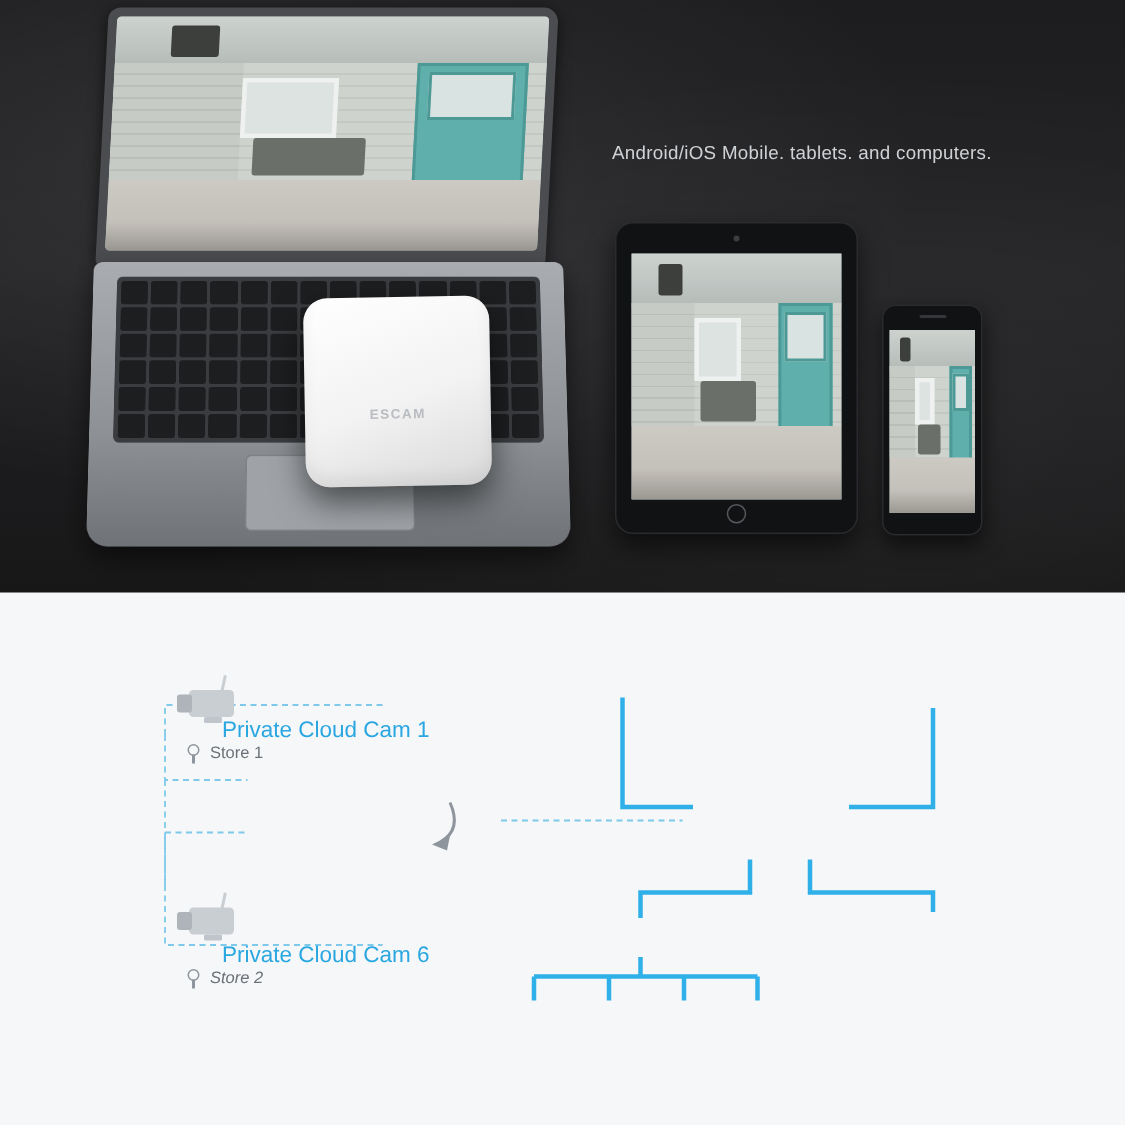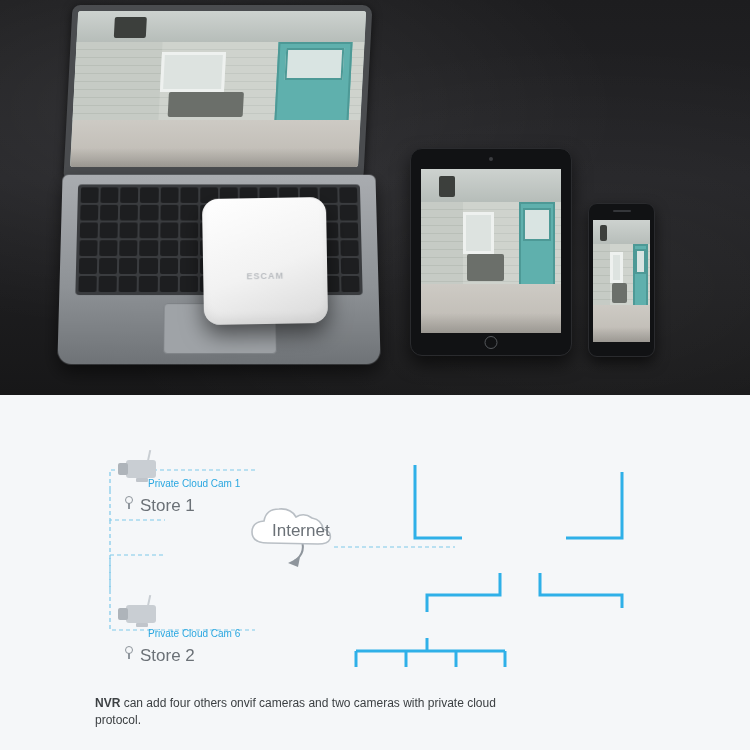--- a/index.html
+++ b/index.html
@@ -113,22 +113,22 @@
     color:#ffffff;font-size:27px;letter-spacing:.5px;font-weight:normal;
   }
   .hero-sub{
     position:absolute;left:408px;top:95px;
     color:#cfd2d5;font-size:12.5px;letter-spacing:.2px;
   }
 
   
   .diagram{position:absolute;left:0;top:395px;width:750px;height:355px;background:#f5f7f9;}
 
-  .lbl{position:absolute;font-size:17px;color:#3c4043;white-space:nowrap;}
-  .lbl-blue{position:absolute;font-size:10px;color:#2aa7e0;white-space:nowrap;}
+  .lbl{position:absolute;font-size:11px;color:#3c4043;white-space:nowrap;}
+  .lbl-blue{position:absolute;font-size:15px;color:#2aa7e0;white-space:nowrap;}
 
   svg.wires{position:absolute;left:0;top:0;width:750px;height:355px;pointer-events:none;}
 
   
   .cam-ill{position:absolute;width:50px;height:40px;}
   .cam-body{position:absolute;left:8px;top:10px;width:30px;height:18px;background:#c9ced3;border-radius:3px;}
   .cam-lens{position:absolute;left:0px;top:13px;width:10px;height:12px;background:#aeb4ba;border-radius:2px;}
   .cam-ant{position:absolute;left:30px;top:0px;width:2px;height:12px;background:#c9ced3;transform:rotate(12deg);}
   .cam-mount{position:absolute;left:18px;top:28px;width:12px;height:4px;background:#c0c5cb;border-radius:1px;}
 
@@ -307,20 +307,21 @@
           <div class="door"></div>
           <div class="doorwin"></div>
           <div class="lamp"></div>
           <div class="bench"></div>
           <div class="floor"></div>
           <div class="shadow"></div>
         </div>
       </div>
     </div>
 
+    <div class="hero-sub">Android/iOS Mobile. tablets. and computers.</div>
   </div>
 
   <div class="diagram">
 
     <svg class="wires">
 
       <polyline points="110,95 110,75 255,75" fill="none" stroke="#7fc9ea" stroke-width="1.2" stroke-dasharray="4 3"></polyline>
       <polyline points="110,95 110,125 165,125" fill="none" stroke="#7fc9ea" stroke-width="1.2" stroke-dasharray="4 3"></polyline>
 
       <polyline points="110,195 110,235 255,235" fill="none" stroke="#7fc9ea" stroke-width="1.2" stroke-dasharray="4 3"></polyline>
@@ -360,28 +361,19 @@
     <div class="lbl" style="left:140px;top:101px;color:#6b7177;">Store 1</div>
 
     <div class="cam-ill" style="left:118px;top:200px;">
       <div class="cam-ant"></div>
         <div class="cam-body"></div>
         <div class="cam-lens"></div>
         <div class="cam-mount"></div>
     </div>
     <div class="lbl-blue" style="left:148px;top:233px;">Private Cloud Cam 6</div>
     <div class="pin" style="left:124px;top:251px;"></div>
-    <div class="lbl" style="left:140px;top:251px;color:#6b7177;">Store 2</div>
-
-    <div class="cloud" style="left:246px;top:108px;">
-      <svg width="90" height="48" viewBox="0 0 90 48">
-        <path d="M22,40 Q6,40 6,29 Q6,19 18,18 Q20,6 33,6 Q45,5 50,14 Q58,9 66,15 Q76,17 77,26 Q86,28 84,36 Q82,41 72,41 Z" fill="#ffffff" stroke="#b9bfc5" stroke-width="1.6"></path>
-      </svg>
-      <div class="lbl" style="left:26px;top:18px;color:#6b7177;">Internet</div>
-    </div>
+    <div class="lbl" style="left:140px;top:251px;color:#6b7177;font-style:italic;">Store 2</div>
+
 
   </div>
 
-  <div class="footnote">
-    <b>NVR</b><span> can add four others onvif cameras and two cameras with private cloud protocol.</span>
-  </div>
 
 </div>
 
 </body></html>

